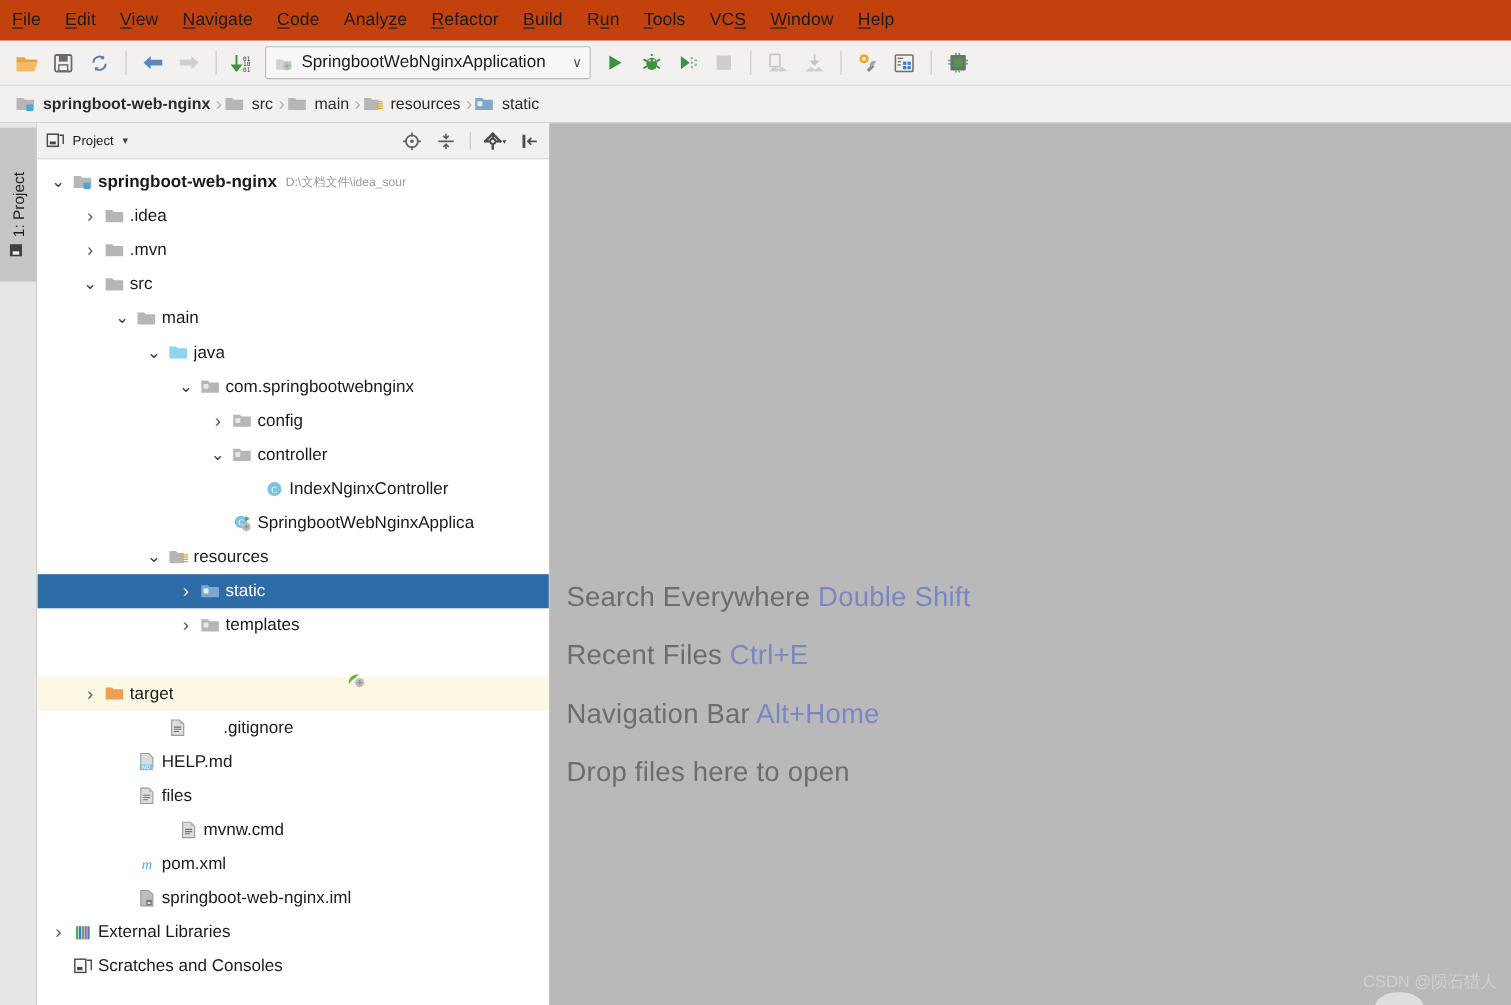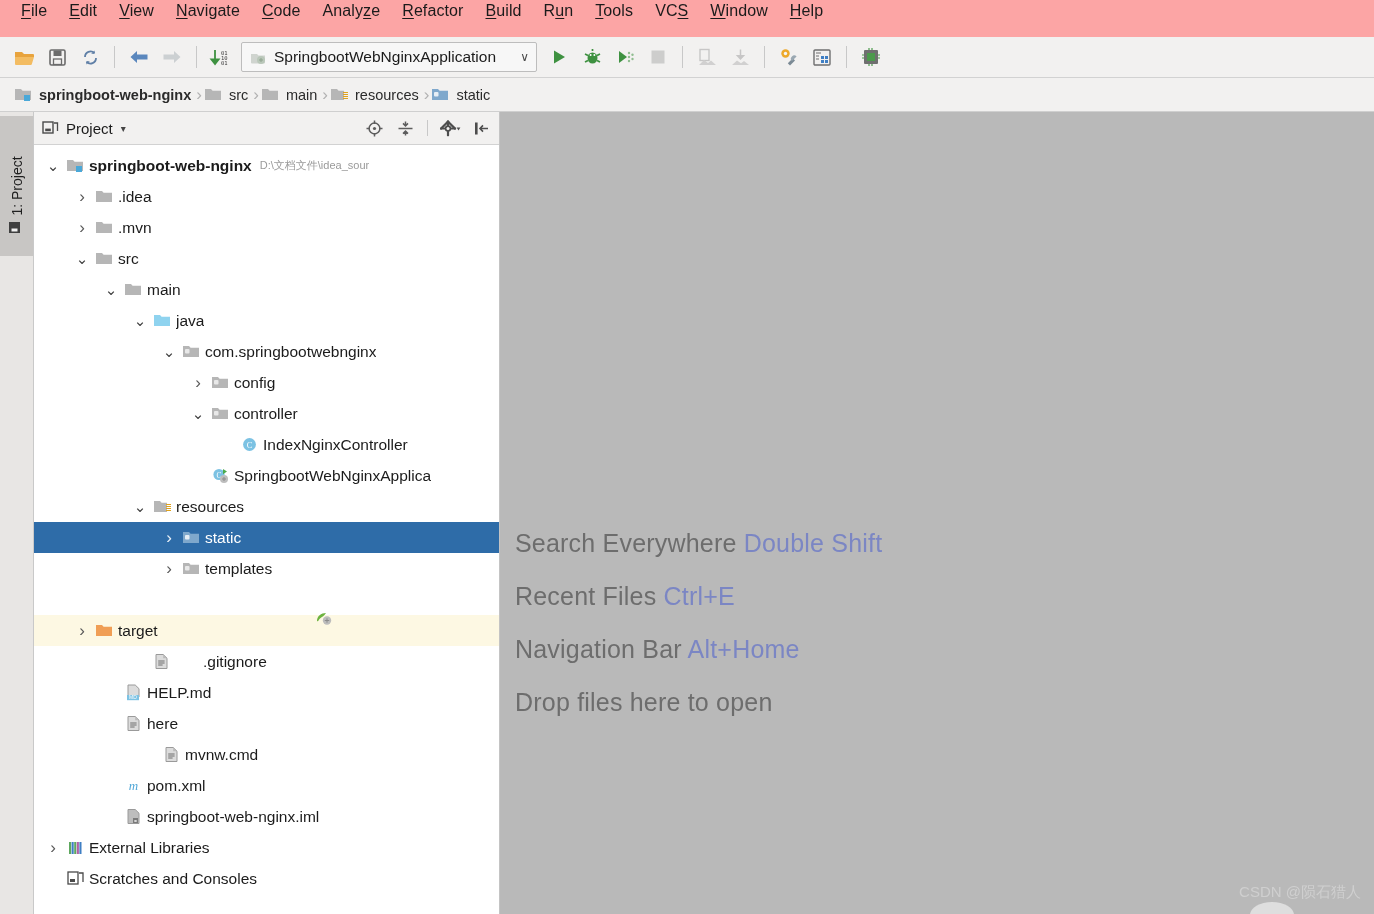--- a/index.html
+++ b/index.html
@@ -4,21 +4,21 @@
 <style>
   html,body{margin:0;padding:0;}
   body{
     width:1374px;height:914px;overflow:hidden;
     font-family:"Liberation Sans","DejaVu Sans",sans-serif;
     background:#f0f0f0;color:#1a1a1a;-webkit-font-smoothing:antialiased;
   }
   .app{position:relative;width:1374px;height:914px;display:flex;flex-direction:column;background:#f2f1f0;}
 
   
-  .menubar{height:37px;background:#fca5a5;display:flex;padding-left:10px;flex:0 0 auto;}
+  .menubar{height:37px;background:#c2410c;display:flex;align-items:center;flex:0 0 auto;}
   .menu-item{font-size:16px;padding:2px 11px;color:#1b1b1b;cursor:default;letter-spacing:.1px;}
   .menu-item u{text-decoration:underline;text-underline-offset:2px;}
 
   
   .toolbar{height:40px;background:#f2f1f0;display:flex;align-items:center;padding-left:8px;
            border-bottom:1px solid #d2d2d2;flex:0 0 auto;gap:1px;}
   .tb{width:32px;height:30px;display:flex;align-items:center;justify-content:center;border-radius:3px;cursor:default;}
   .tb.disabled{opacity:.42;}
   .tb-sep{width:1px;height:22px;background:#c8c8c8;margin:0 7px;}
   .runcfg{display:flex;align-items:center;height:28px;min-width:280px;background:#f7f7f7;
@@ -38,21 +38,21 @@
   .toolstrip{width:33px;background:#e8e6e4;border-right:1px solid #c9c9c9;position:relative;flex:0 0 auto;}
   .vtab{position:absolute;top:4px;left:0;width:33px;height:140px;background:#c8c6c4;
         display:flex;align-items:center;justify-content:center;}
   .vtab span{transform:rotate(-90deg);white-space:nowrap;font-size:14px;color:#1f1f1f;}
   .vtab-icon{position:absolute;left:8px;top:108px;}
 
   .projectpanel{width:465px;background:#ffffff;display:flex;flex-direction:column;flex:0 0 auto;
                 border-right:1px solid #c4c4c4;position:relative;}
   .panelhead{height:32px;background:#f2f1f0;display:flex;align-items:center;padding:0 6px 0 8px;
              border-bottom:1px solid #d2d2d2;flex:0 0 auto;gap:7px;}
-  .panelhead .title{font-size:15px;color:#1b1b1b;}
+  .panelhead .title{font-size:12px;color:#1b1b1b;}
   .panelhead .caret{font-size:10px;color:#444;margin-left:1px;}
   .panelhead .spacer{flex:1;}
   .phi{width:24px;height:22px;display:flex;align-items:center;justify-content:center;border-radius:3px;cursor:default;}
   .phsep{width:1px;height:16px;background:#c8c8c8;margin:0 3px;}
 
   .tree{flex:1 1 auto;overflow:hidden;padding-top:5px;background:#fff;}
   .row{height:31px;display:flex;align-items:center;font-size:15.5px;color:#1b1b1b;
        white-space:nowrap;cursor:default;padding-right:6px;}
   .row .arrow{width:22px;text-align:center;font-size:12px;color:#5a5a5a;flex:0 0 22px;}
   .row .arrow.open{color:#3d3d3d;}
@@ -525,21 +525,21 @@
             <span class="arrow"></span>
             <span class="ico">
               <svg width="19" height="17" viewBox="0 0 19 17">
                 <path d="M4 1.5h7.2L15 5.2V15.5H4z" fill="#dcdcdc" stroke="#9a9a9a" stroke-width="1"></path>
                 <path d="M11.2 1.5v3.7H15" fill="#bbb"></path>
                 <g stroke="#6f6f6f" stroke-width="1">
                   <path d="M6.2 8h6.4M6.2 10h6.4M6.2 12h4.4"></path>
                 </g>
               </svg>
             </span>
-            <span class="lbl">here</span>
+            <span class="lbl">files</span>
           </div>
           <div class="row" style="padding-left: 104px;">
             <span class="arrow"></span>
             <span class="ico">
               <svg width="19" height="17" viewBox="0 0 19 17">
                 <path d="M4 1.5h7.2L15 5.2V15.5H4z" fill="#dcdcdc" stroke="#9a9a9a" stroke-width="1"></path>
                 <path d="M11.2 1.5v3.7H15" fill="#bbb"></path>
                 <g stroke="#6f6f6f" stroke-width="1">
                   <path d="M6.2 8h6.4M6.2 10h6.4M6.2 12h4.4"></path>
                 </g>

